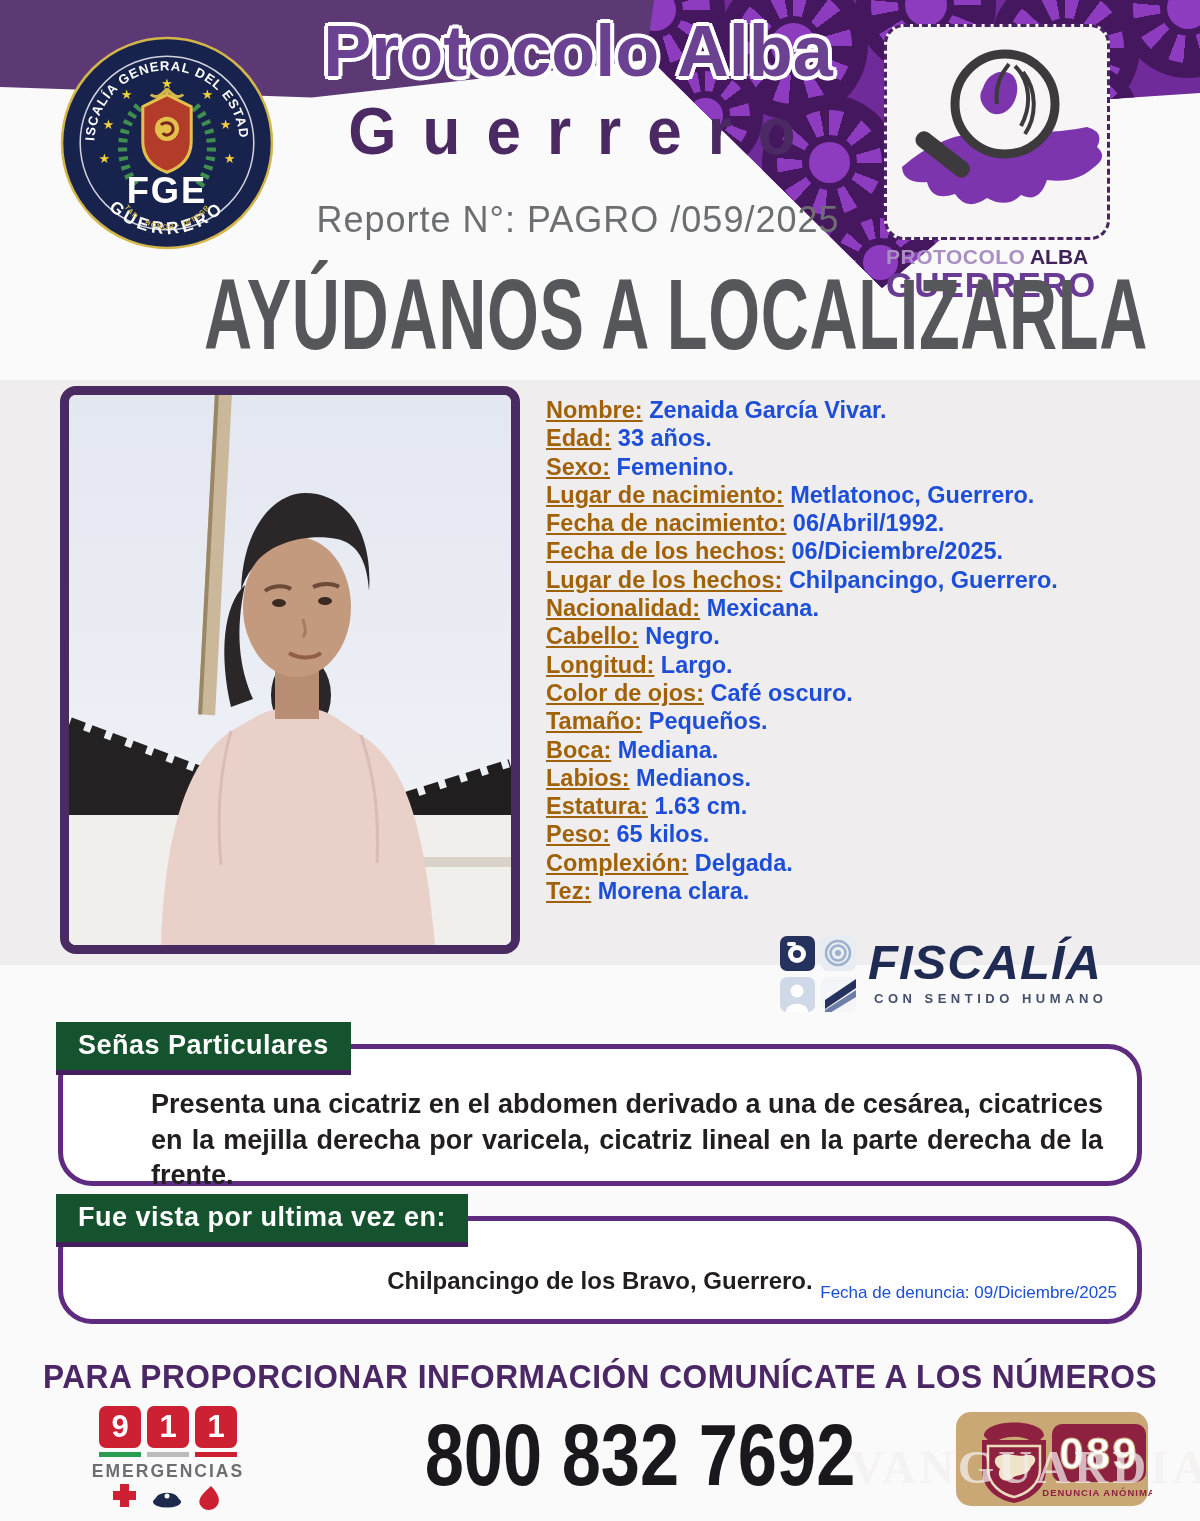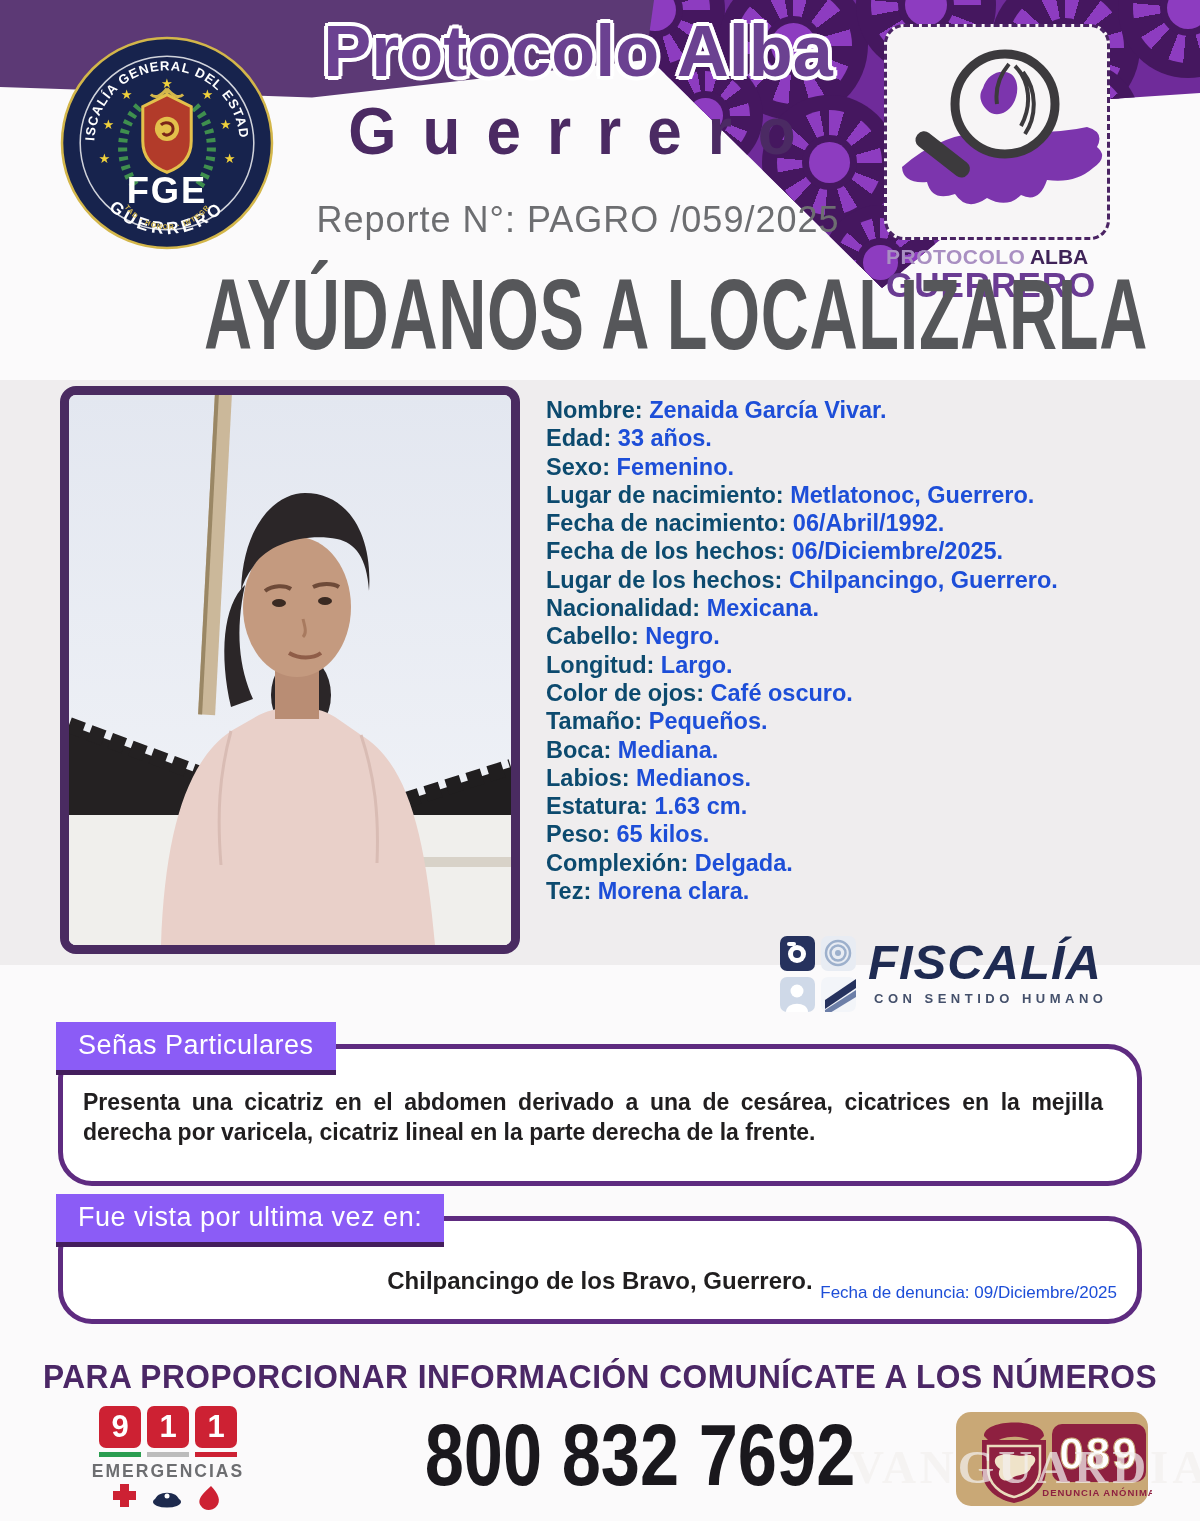--- a/index.html
+++ b/index.html
@@ -39,34 +39,34 @@
     font-size:101px;font-weight:700;color:#56575a;line-height:1.0;
     transform:scaleX(.66);transform-origin:center;white-space:nowrap;letter-spacing:1px;}
   
   .gray-band{position:absolute;top:380px;left:0;width:1200px;height:585px;background:#efedee;}
   
   .photo-frame{position:absolute;left:60px;top:386px;width:460px;height:568px;
     border:9px solid #4a2b61;border-radius:16px;background:#fff;box-sizing:border-box;overflow:hidden;}
   
   .details{position:absolute;left:546px;top:396px;width:600px;}
   .drow{line-height:28.3px;white-space:nowrap;font-size:23.5px;font-weight:700;}
-  .dlab{color:#0c4a6e;}
+  .dlab{color:#a16207;text-decoration:underline;}
   .dval{color:#1d4ed8;}
   
   .fiscalia{position:absolute;left:780px;top:936px;display:flex;align-items:flex-start;gap:12px;}
   .fis-text{padding-top:2px;}
   .fis-name{font-size:49px;font-weight:700;font-style:italic;color:#1f2b52;letter-spacing:1px;line-height:1;}
   .fis-tag{font-size:13px;font-weight:700;color:#44506b;letter-spacing:4.5px;margin-top:4px;padding-left:6px;}
   
-  .tab{position:absolute;background:#8b5cf6;color:#fff;font-size:27px;font-weight:400;
+  .tab{position:absolute;background:#14532d;color:#fff;font-size:27px;font-weight:700;
     padding:8px 22px 9px 22px;box-shadow:0 5px 0 #441e5d;z-index:3;letter-spacing:.5px;}
   .sec-box{position:absolute;background:#fff;border:5px solid #5e2b80;border-radius:34px;
     box-sizing:border-box;z-index:2;}
-  .senas-body{padding:38px 34px 0 20px;font-size:23px;font-weight:700;color:#201e1f;
-    text-align:justify;line-height:1.32;}
+  .senas-body{padding:38px 34px 0 52px;font-size:27px;font-weight:700;color:#201e1f;
+    text-align:justify;line-height:1.32;margin-left:36px;}
   .vista-loc{padding-top:46px;text-align:center;font-size:24px;font-weight:700;color:#201e1f;}
   .vista-date{position:absolute;right:20px;bottom:16px;font-size:17px;font-weight:400;color:#1d4ed8;}
   
   .cta{position:absolute;top:1358px;left:0;right:0;text-align:center;font-size:33px;
     font-weight:700;color:#4b2766;transform:scaleX(.96);white-space:nowrap;letter-spacing:.5px;}
   .e911{position:absolute;left:88px;top:1406px;width:160px;text-align:center;}
   .e911-row{display:flex;gap:6px;justify-content:center;}
   .digit-box{width:42px;height:42px;background:#cd2133;border-radius:7px;color:#fff;
     font-size:31px;font-weight:700;line-height:42px;text-align:center;}
   .e911-bars{display:flex;gap:6px;justify-content:center;margin-top:4px;}

